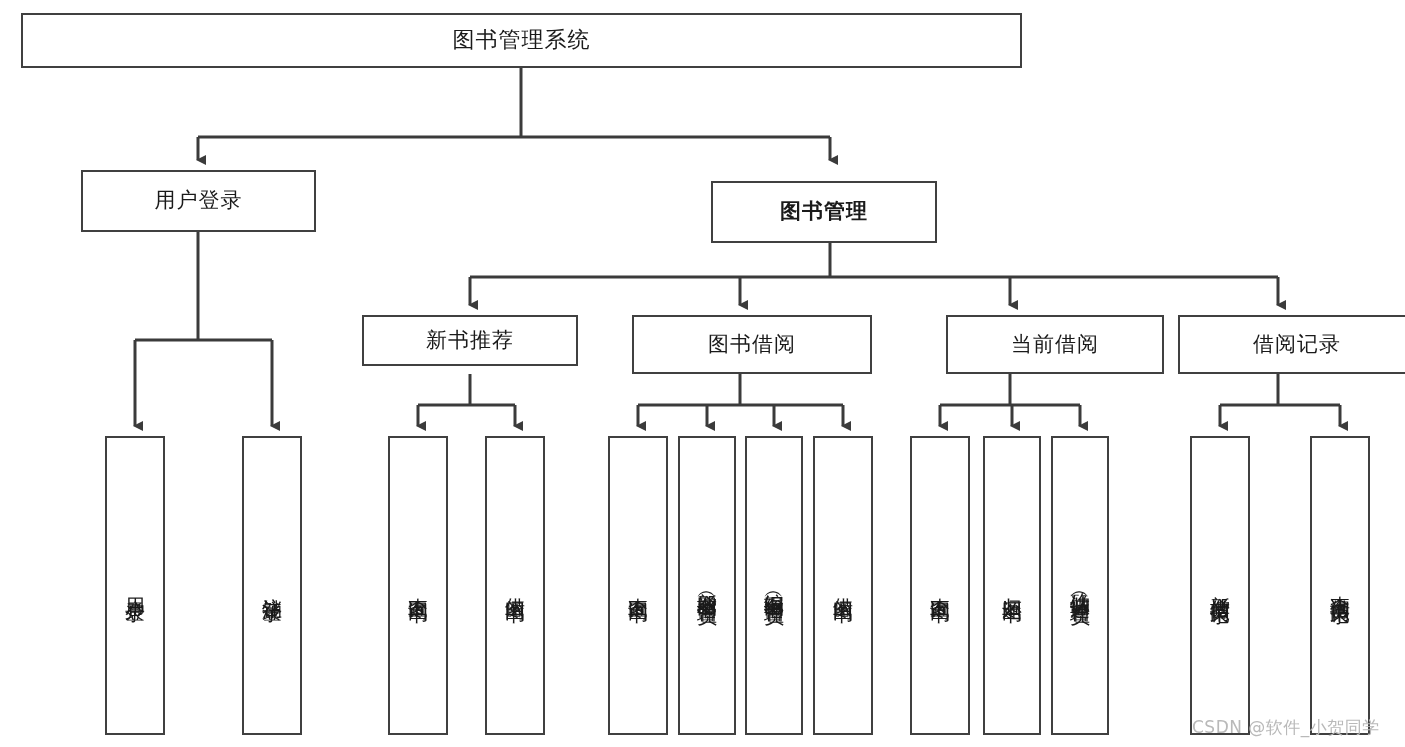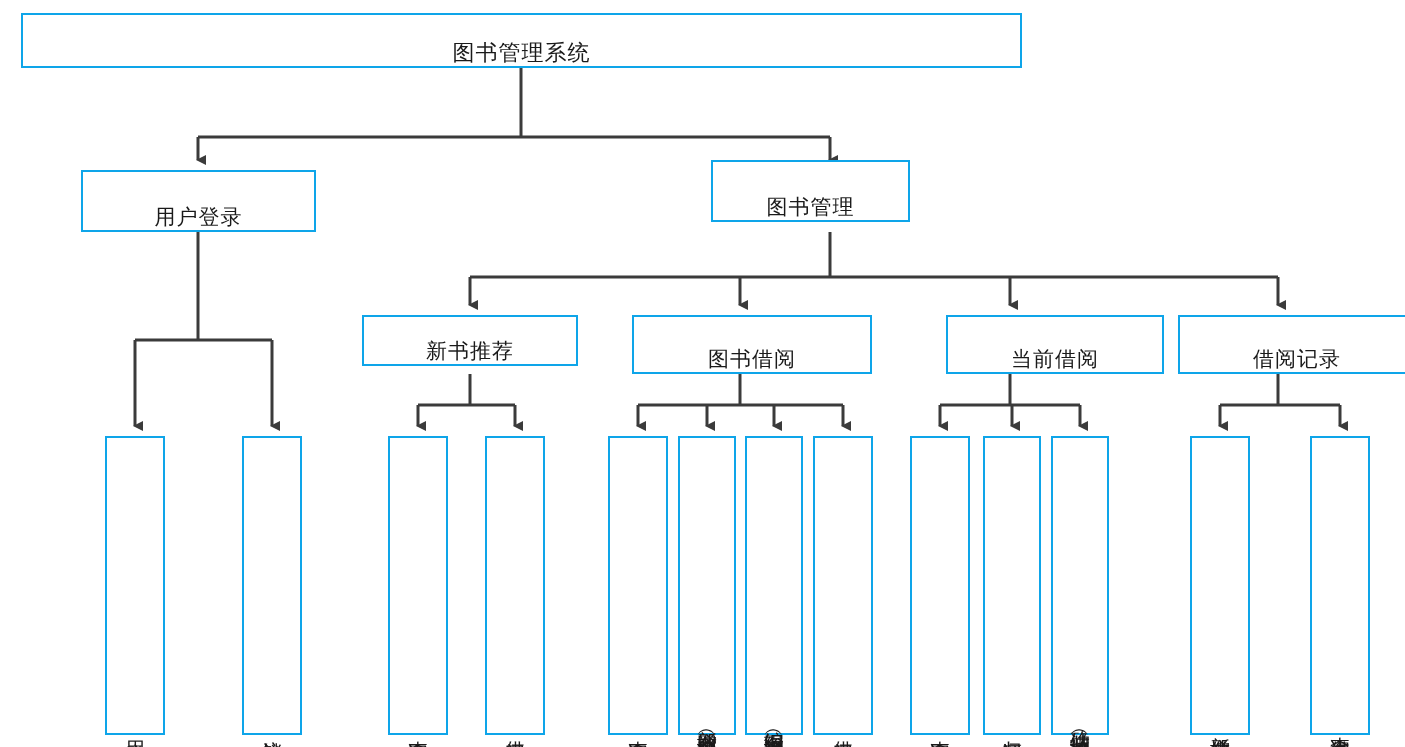--- a/index.html
+++ b/index.html
@@ -22,23 +22,23 @@
     left: 0;
     top: 0;
     width: 1405px;
     height: 747px;
     pointer-events: none;
   }
   .node {
     position: absolute;
     box-sizing: border-box;
     background: #ffffff;
-    border: 2px solid #0ea5e9;
+    border: 2px solid #404040;
     display: flex;
-    align-items: flex-end;
+    align-items: center;
     justify-content: center;
     color: #1a1a1a;
     z-index: 2;
   }
   .node-h {
     font-size: 21px;
     letter-spacing: 1px;
     line-height: 1.2;
     text-align: center;
     white-space: nowrap;
@@ -122,21 +122,21 @@
   </svg>
 
   <div class="node node-root" id="root-node" style="left: 21px; top: 13px; width: 1001px; height: 55px;">
     <span class="node-h">图书管理系统</span>
   </div>
 
   <div id="gen-layer">
       <div class="node " style="left: 81px; top: 170px; width: 235px; height: 62px;">
         <span class="node-h">用户登录</span>
       </div>
-      <div class="node " style="left: 711px; top: 160px; width: 199px; height: 62px;">
+      <div class="node " style="left: 711px; top: 181px; width: 226px; height: 62px; font-weight: bold;">
         <span class="node-h">图书管理</span>
       </div>
       <div class="node " style="left: 362px; top: 315px; width: 216px; height: 51px;">
         <span class="node-h">新书推荐</span>
       </div>
       <div class="node " style="left: 632px; top: 315px; width: 240px; height: 59px;">
         <span class="node-h">图书借阅</span>
       </div>
       <div class="node " style="left: 902px; top: 315px; width: 218px; height: 59px; margin-left: 44px;">
         <span class="node-h">当前借阅</span>
@@ -178,13 +178,14 @@
         <span class="node-v">确认归还（管理员）</span>
       </div>
       <div class="node node-leaf" style="left: 1190px; top: 436px; width: 60px; height: 299px;">
         <span class="node-v">新增借阅记录</span>
       </div>
       <div class="node node-leaf" style="left: 1310px; top: 436px; width: 60px; height: 299px;">
         <span class="node-v">查询借阅记录</span>
       </div>
     </div>
 
+  <div class="watermark" id="watermark" style="left: 1192px; top: 716px;">CSDN @软件_小贺同学</div>
 </div>
 
 </body></html>

